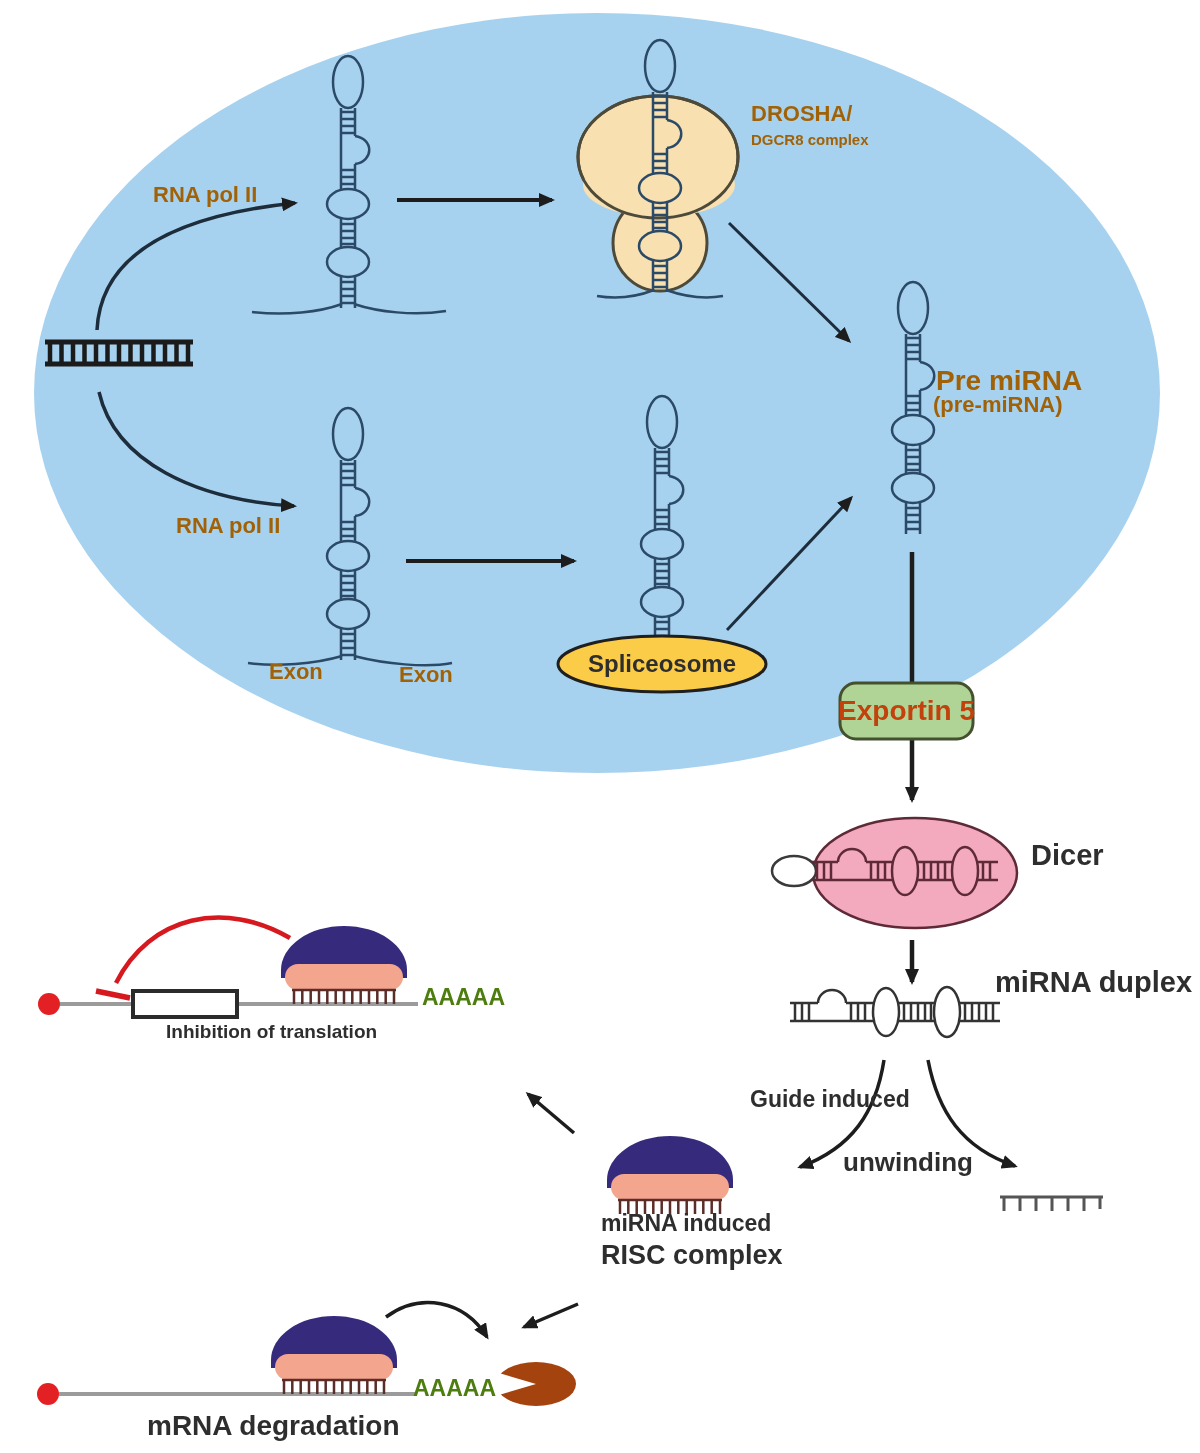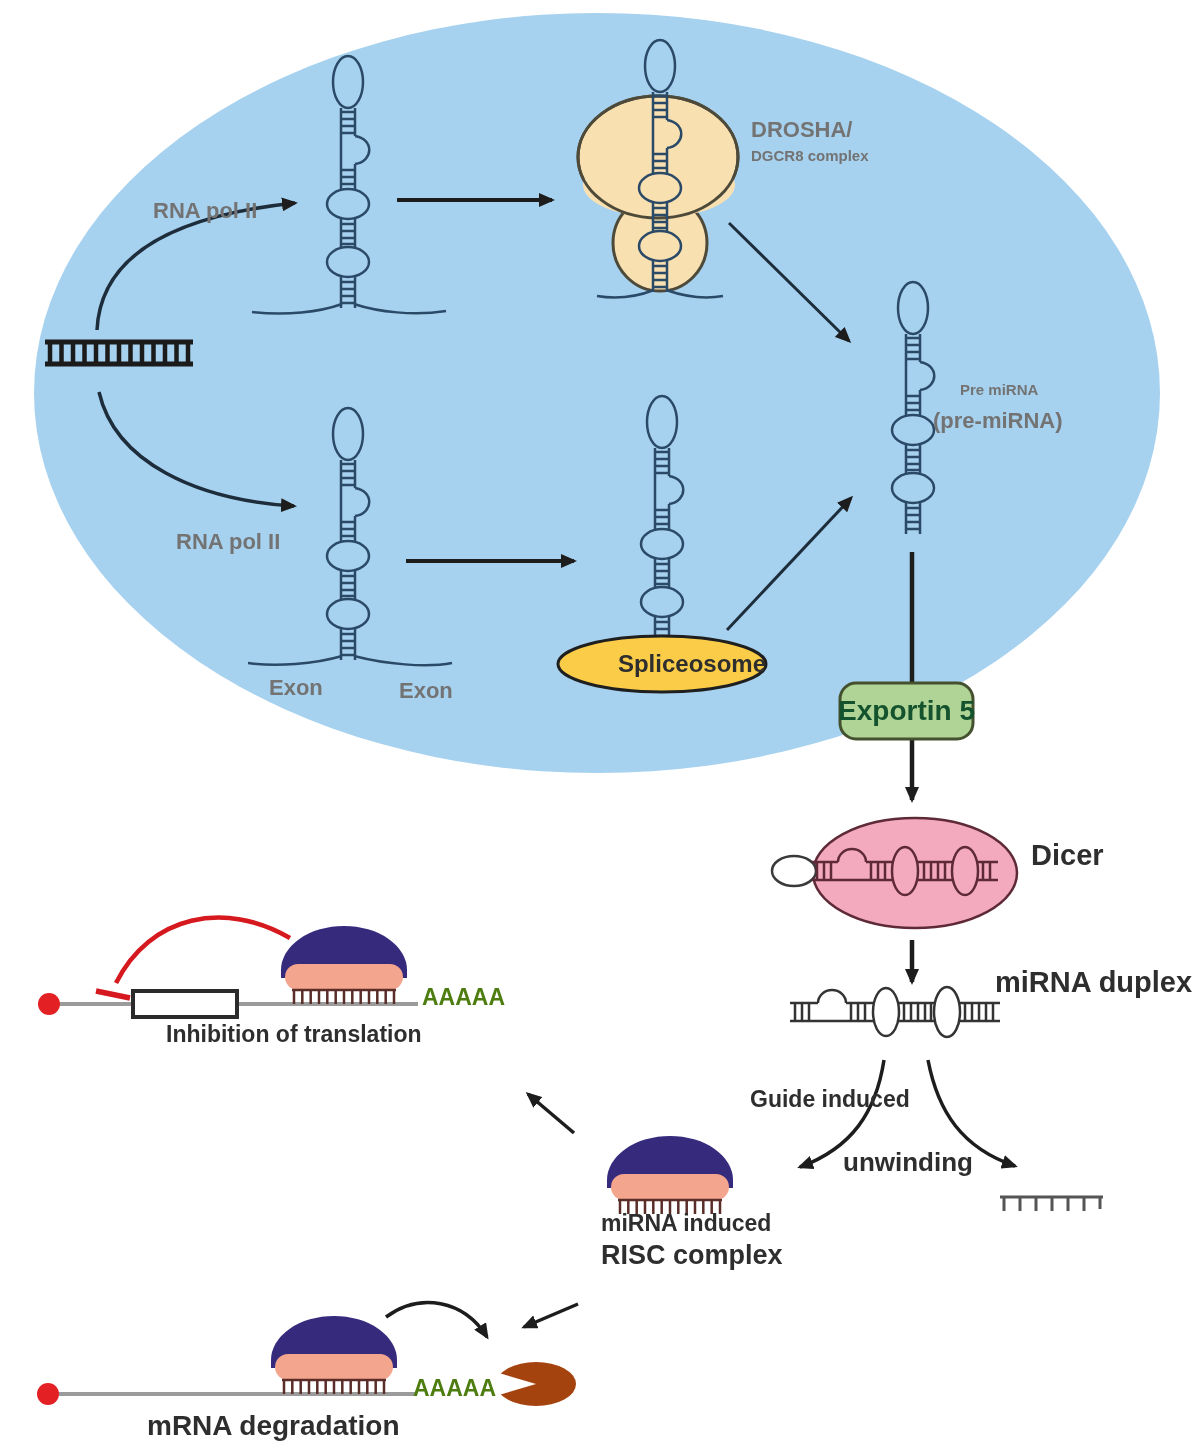--- a/index.html
+++ b/index.html
@@ -1,20 +1,20 @@
 <!DOCTYPE html>
 <html><head>
 <meta charset="utf-8">
 <style>
   html,body{margin:0;padding:0;background:#ffffff;}
   #stage{position:relative;width:1200px;height:1453px;background:#ffffff;overflow:hidden;
          font-family:"Liberation Sans", sans-serif;}
   #diagram{position:absolute;left:0;top:0;}
   .lbl{position:absolute;font-weight:600;white-space:nowrap;line-height:1.15;}
-  .slate{color:#737373;margin-top:16px;}
+  .slate{color:#a16207;}
   .dark{color:#2E2E2E;}
   .gray{color:#4d7c0f;}
 </style>
 </head>
 <body>
 
 <div id="stage">
 
 <svg id="diagram" width="1200" height="1453" viewBox="0 0 1200 1453">
 
@@ -138,29 +138,29 @@
     <path d="M536,1384 L492,1371 L492,1397 Z" fill="#FFFFFF"></path>
   </g>
 </svg>
 
 <div class="lbl slate" style="left:153px;top:182px;font-size:22px;">RNA pol II</div>
 <div class="lbl slate" style="left:751px;top:101px;font-size:22px;">DROSHA/</div>
 <div class="lbl slate" style="left:751px;top:131px;font-size:15px;">DGCR8 complex</div>
 <div class="lbl slate" style="left:176px;top:513px;font-size:22px;">RNA pol II</div>
 <div class="lbl slate" style="left:269px;top:659px;font-size:22px;">Exon</div>
 <div class="lbl slate" style="left:399px;top:662px;font-size:22px;">Exon</div>
-<div class="lbl dark" style="left:558px;top:650px;width:208px;text-align:right;font-size:24px;">Spliceosome</div>
-<div class="lbl slate" style="left:936px;top:365px;font-size:15px;padding-left:24px;">Pre miRNA</div>
+<div class="lbl dark" style="left:558px;top:650px;width:208px;text-align:center;font-size:24px;">Spliceosome</div>
+<div class="lbl slate" style="left:936px;top:365px;font-size:28px;">Pre miRNA</div>
 <div class="lbl slate" style="left:933px;top:392px;font-size:22px;">(pre-miRNA)</div>
 
-<div class="lbl" style="left:840px;top:683px;width:133px;height:56px;display:flex;align-items:center;justify-content:center;font-size:28px;color:#14532d;">Exportin 5</div>
+<div class="lbl" style="left:840px;top:683px;width:133px;height:56px;display:flex;align-items:center;justify-content:center;font-size:28px;color:#c2410c;">Exportin 5</div>
 <div class="lbl dark" style="left:1031px;top:839px;font-size:29px;">Dicer</div>
 <div class="lbl dark" style="left:995px;top:966px;font-size:29px;">miRNA duplex</div>
 <div class="lbl dark" style="left:750px;top:1086px;font-size:23px;">Guide induced</div>
 <div class="lbl dark" style="left:843px;top:1148px;font-size:26px;">unwinding</div>
 <div class="lbl dark" style="left:601px;top:1210px;font-size:23px;">miRNA induced</div>
 <div class="lbl dark" style="left:601px;top:1240px;font-size:27px;">RISC complex</div>
-<div class="lbl dark" style="left:166px;top:1021px;font-size:23px;">Inhibition of translation</div>
+<div class="lbl dark" style="left:166px;top:1021px;font-size:19px;">Inhibition of translation</div>
 <div class="lbl gray" style="left:422px;top:984px;font-size:23px;font-weight:700;">AAAAA</div>
 <div class="lbl dark" style="left:147px;top:1410px;font-size:28px;">mRNA degradation</div>
 <div class="lbl gray" style="left:413px;top:1375px;font-size:23px;font-weight:700;">AAAAA</div>
 
 </div>
 
 </body></html>

